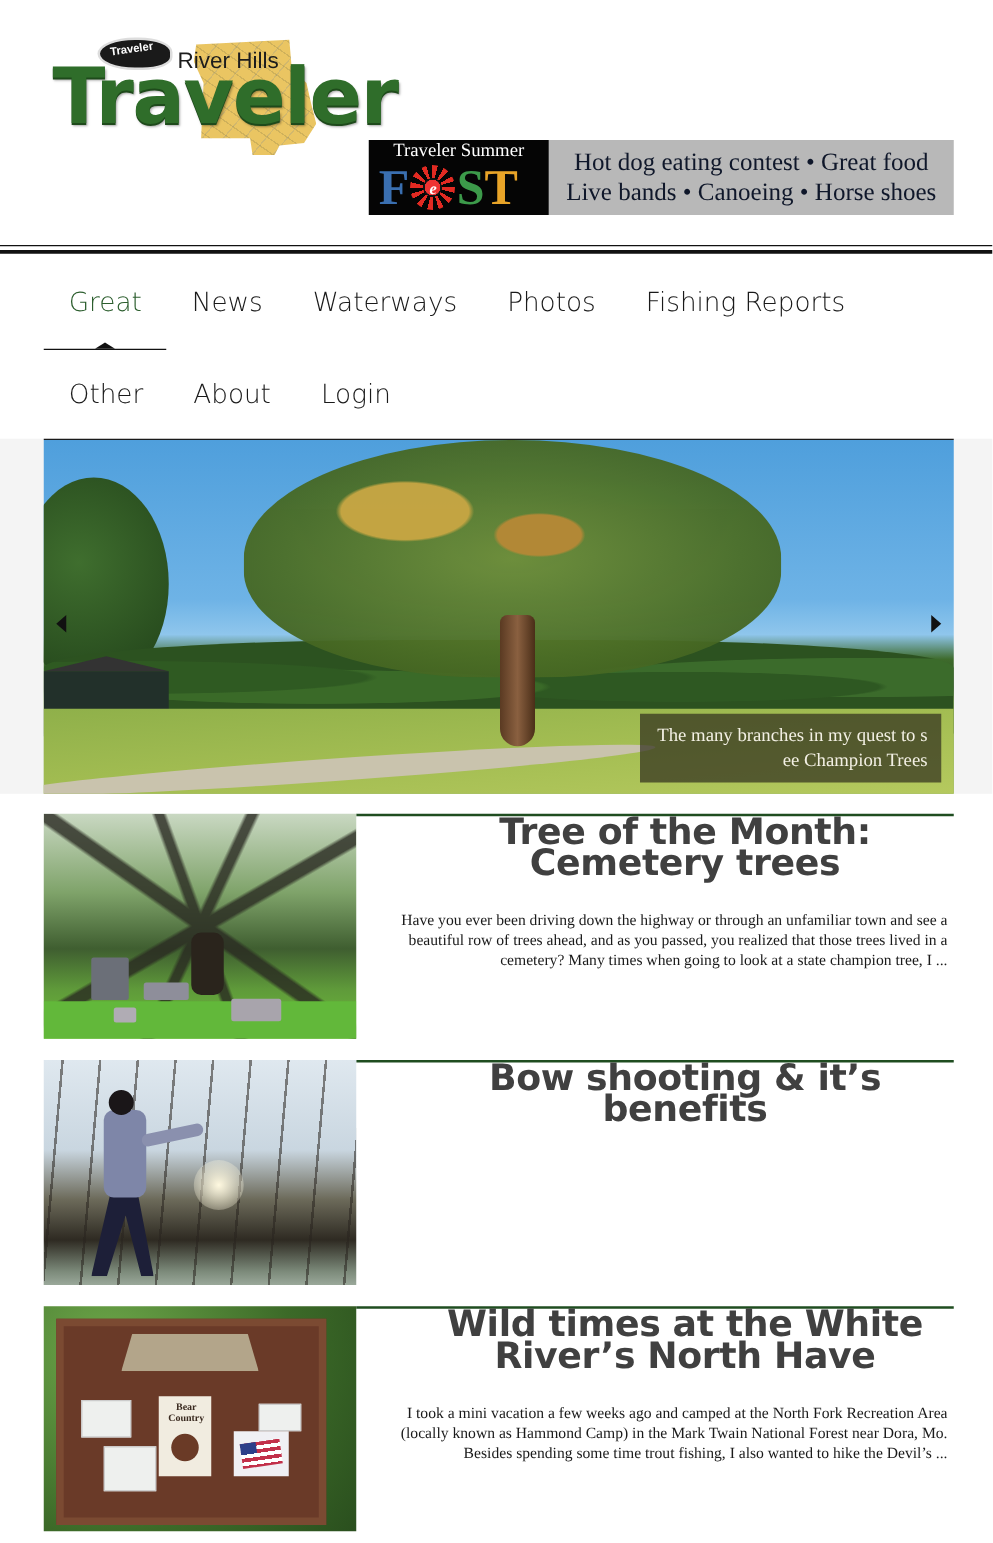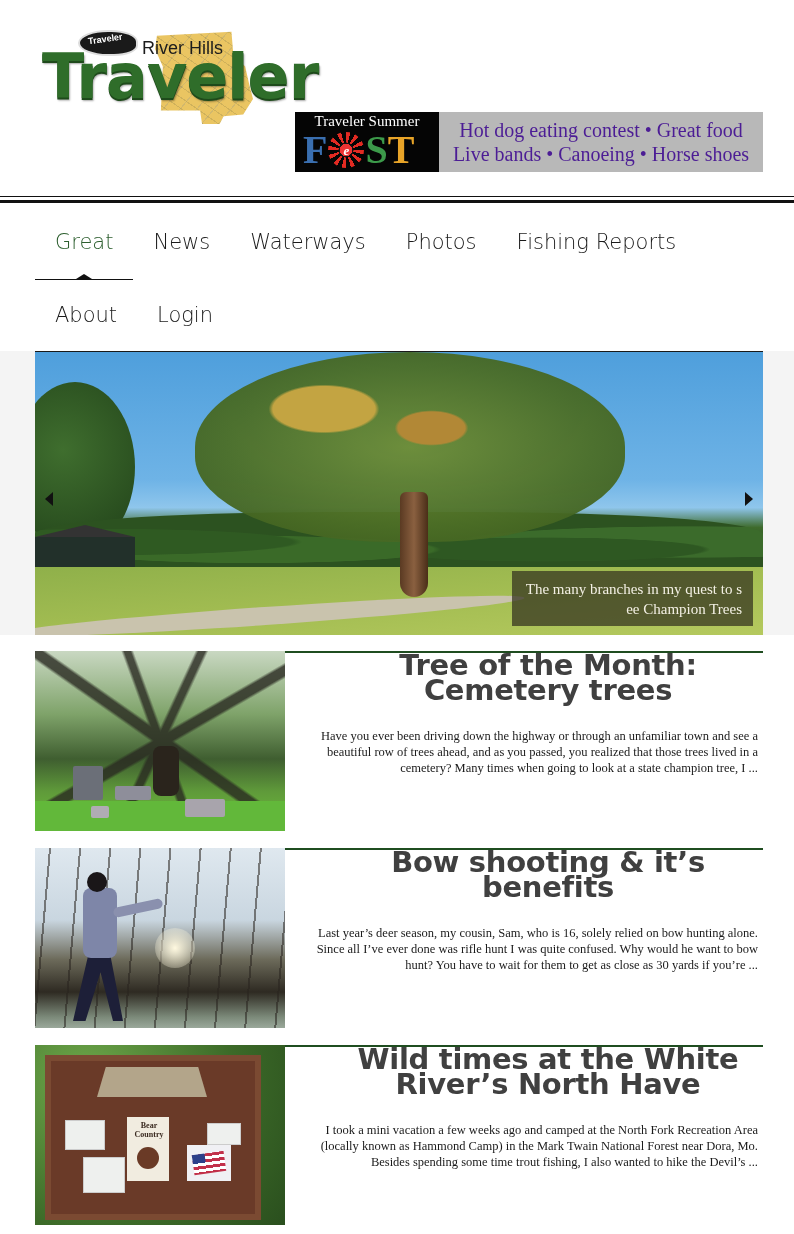--- a/index.html
+++ b/index.html
@@ -56,21 +56,21 @@
   .fest .t { color: #e8a428; }
   .fest .sun {
     width: 36px; height: 36px; border-radius: 50%; margin: 0 1px;
     background: radial-gradient(circle, #e33 0 24%, #111 25% 29%, transparent 30%),
                 repeating-conic-gradient(#e22a22 0 14deg, transparent 14deg 30deg);
     display: flex; align-items: center; justify-content: center;
     font-size: 13px; color: #fff; font-style: italic;
   }
   .ad-right {
     flex: 1; background: #b8b8b8; display: flex; flex-direction: column; justify-content: center;
-    align-items: center; font-family: "Liberation Serif", serif; font-size: 20px; color: #4c1d95; line-height: 24px;
+    align-items: center; font-family: "Liberation Serif", serif; font-size: 20px; color: #0f172a; line-height: 24px;
   }
 
   
   .rule-thin { position: absolute; left: 0; right: 0; top: 196px; height: 1px; background: #111; }
   .rule-thick { position: absolute; left: 0; right: 0; top: 200px; height: 3px; background: #111; }
 
   
   .nav { position: absolute; left: 35px; top: 206px; width: 740px; }
   .nav-row { display: flex; height: 72px; align-items: center; }
   .nav-row.r2 { height: 74px; }
@@ -235,20 +235,21 @@
 
 <nav class="nav">
   <div class="nav-row">
     <a class="nav-item active">Great</a>
     <a class="nav-item">News</a>
     <a class="nav-item">Waterways</a>
     <a class="nav-item">Photos</a>
     <a class="nav-item">Fishing Reports</a>
   </div>
   <div class="nav-row r2">
+    <a class="nav-item">Other</a>
     <a class="nav-item">About</a>
     <a class="nav-item">Login</a>
   </div>
 </nav>
 
 <div class="hero-band"></div>
 <div class="hero">
   <div class="left-tree"></div>
   <div class="trees-row"></div>
   <div class="barn"></div>
@@ -286,21 +287,20 @@
     <div class="sun"></div>
     <div class="person-legs"></div>
     <div class="person-body"></div>
     <div class="arm"></div>
     <div class="person-head"></div>
   </div>
   <div class="title">
     <div>Bow shooting &amp; it’s</div>
     <div>benefits</div>
   </div>
-  <p class="excerpt">Last year’s deer season, my cousin, Sam, who is 16, solely relied on bow hunting alone. Since all I’ve ever done was rifle hunt I was quite confused. Why would he want to bow hunt? You have to wait for them to get as close as 30 yards if you’re ...</p>
 </div>
 
 <div class="article" style="top:1045px;">
   <div class="topline"></div>
   <div class="thumb t3">
     <div class="board"></div>
     <div class="plaque"></div>
     <div class="sign" style="left:30px;top:75px;width:40px;height:30px;"></div>
     <div class="sign" style="left:48px;top:112px;width:42px;height:36px;"></div>
     <div class="sign" style="left:172px;top:78px;width:34px;height:22px;"></div>

